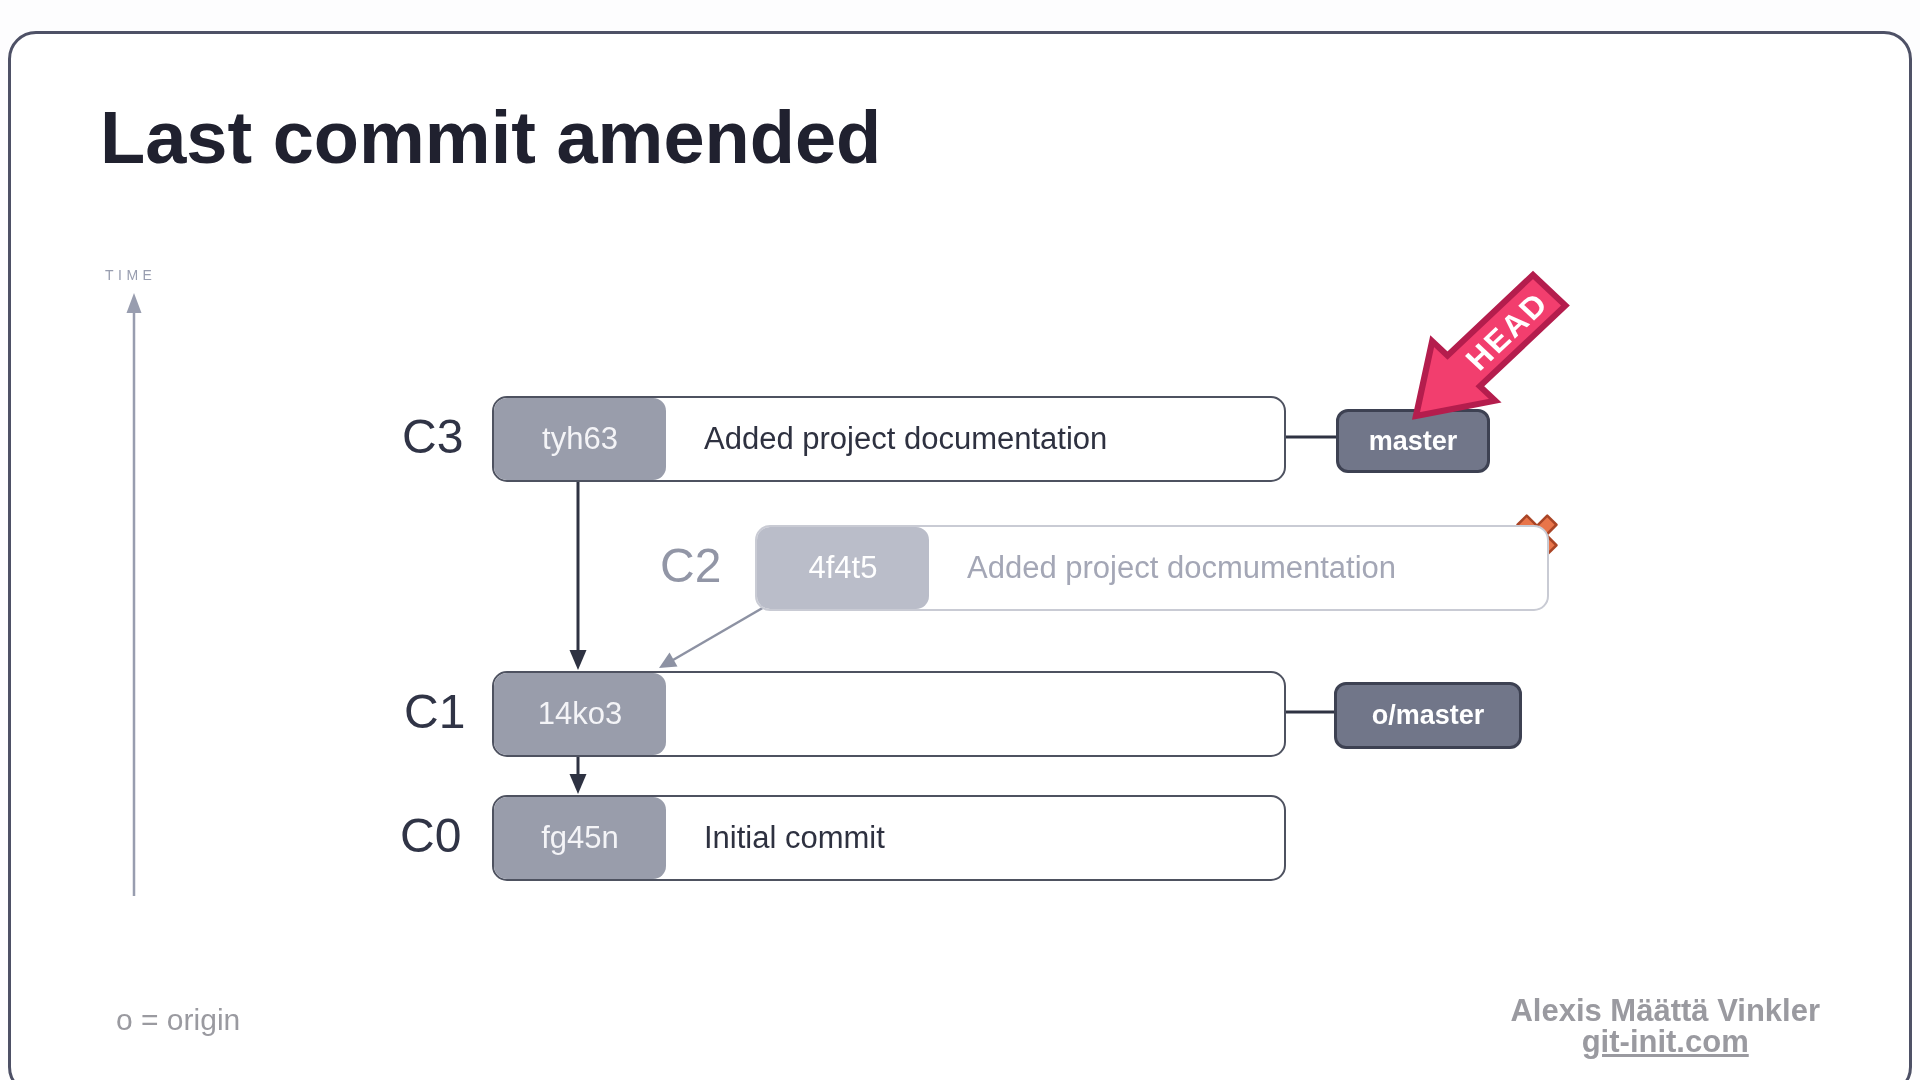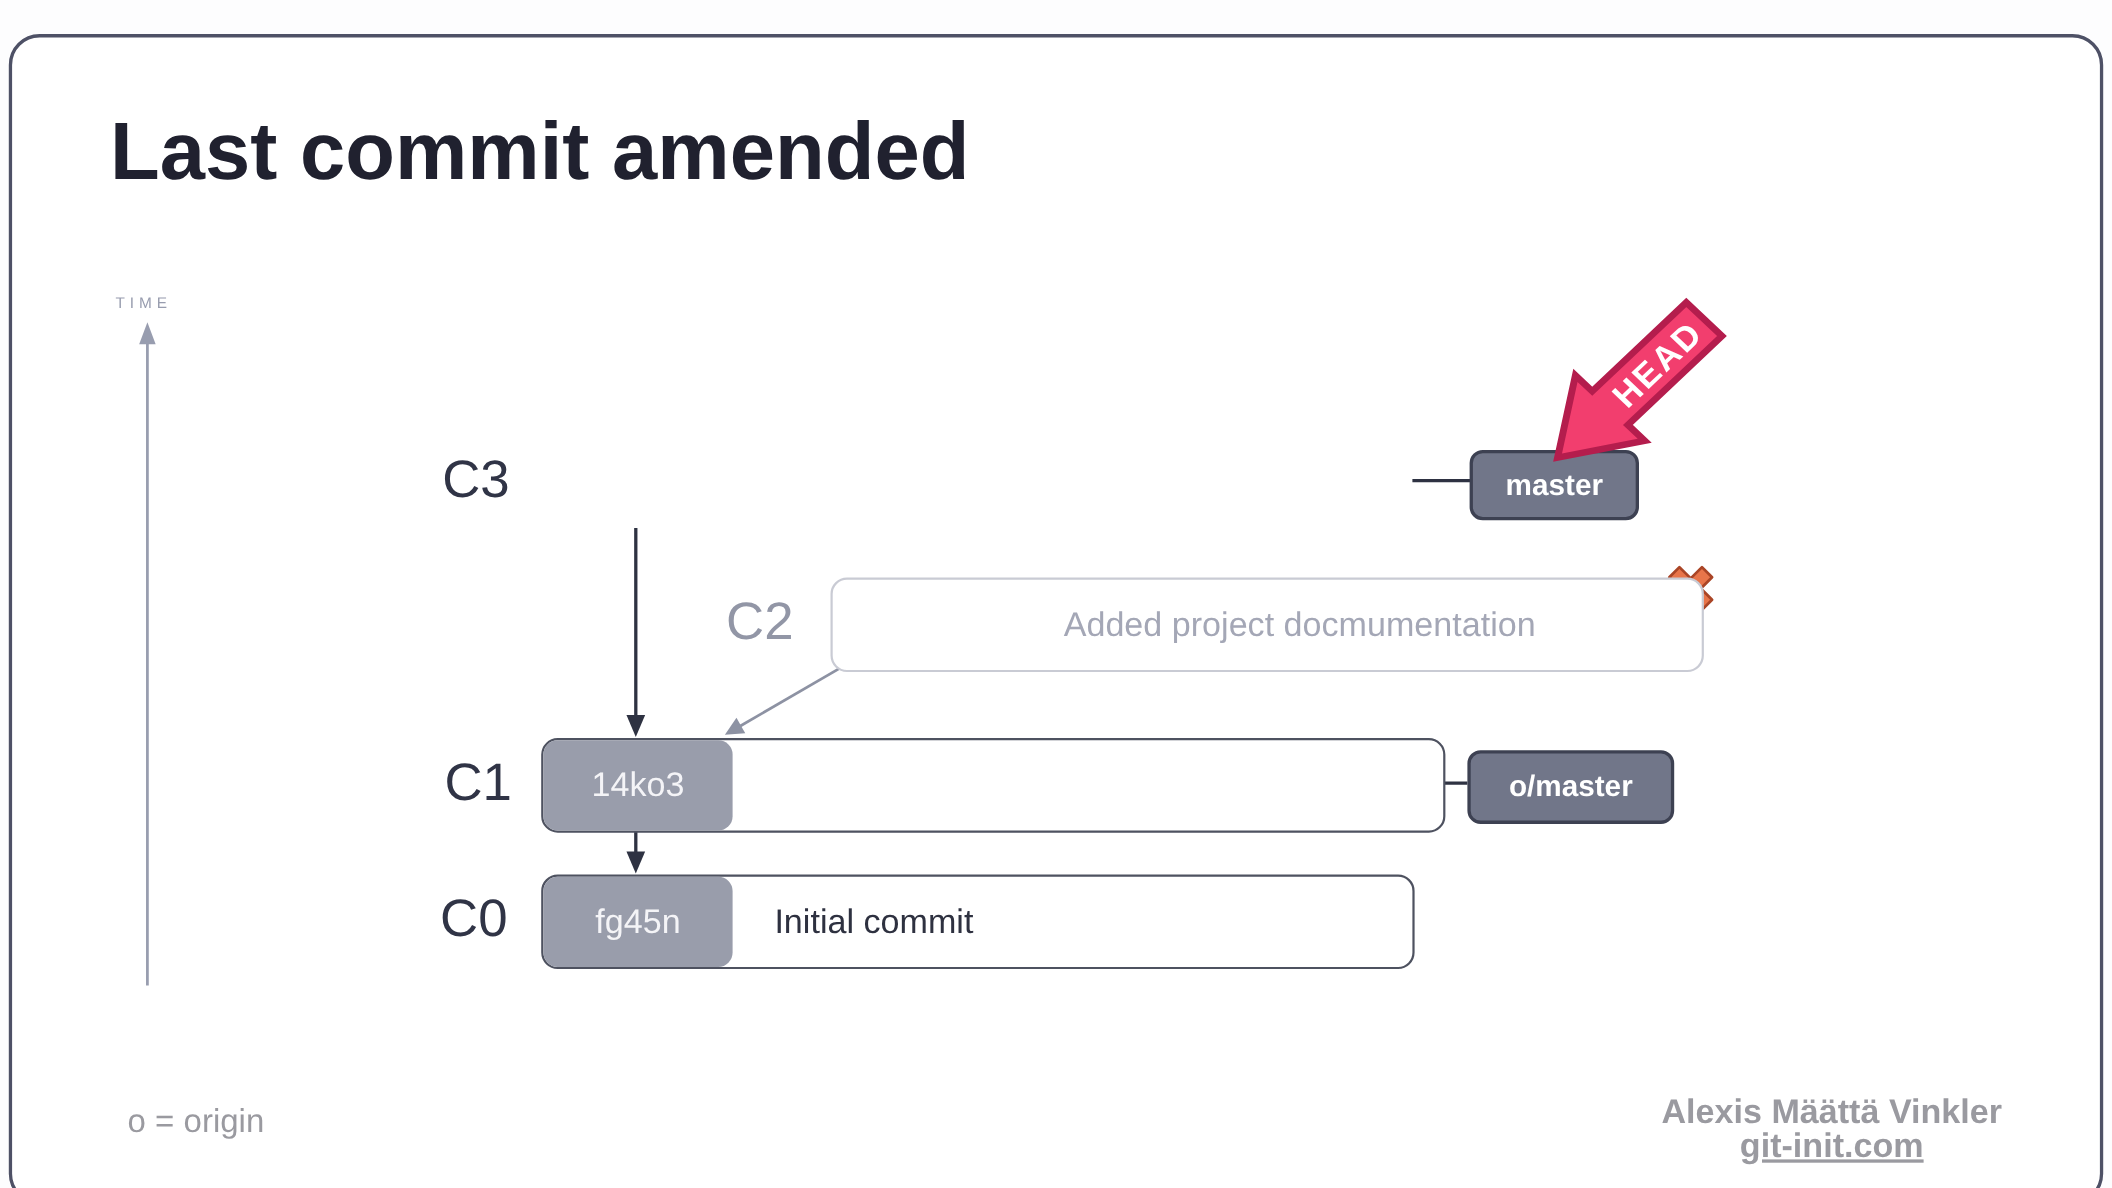--- a/index.html
+++ b/index.html
@@ -103,29 +103,38 @@
     <line x1="1284" y1="414" x2="1338" y2="414" style="stroke:var(--arrowdark,#2e3242);stroke-width:3"></line>
 
     <line x1="1284" y1="689" x2="1334" y2="689" style="stroke:var(--arrowdark,#2e3242);stroke-width:3"></line>
 
     <g transform="translate(1537,512) rotate(45)">
       <path d="M -21,-6.5 L -6.5,-6.5 L -6.5,-21 L 6.5,-21 L 6.5,-6.5 L 21,-6.5 L 21,6.5 L 6.5,6.5 L 6.5,21 L -6.5,21 L -6.5,6.5 L -21,6.5 Z" style="fill:var(--orange,#e8754a);stroke:var(--orangedark,#aa4526);stroke-width:2.5;stroke-linejoin:round"></path>
     </g>
   </svg>
 
   <div class="clabel" style="left:402px;top:389px;">C3</div>
+  <div class="cbox" style="left:492px;top:373px;">
+    <div class="chash">
+        <span>tyh63</span>
+      </div>
+    <div class="cmsg">Added project documentation</div>
+  </div>
   <div class="refbadge" style="left:1336px;top:386px;width:148px;height:58px;">master</div>
 
   <div class="clabel faded" style="left:660px;top:518px;">C2</div>
   <div class="cbox faded" style="left:755px;top:502px;">
+    <div class="chash">
+        <span>4f4t5</span>
+      </div>
     <div class="cmsg">Added project docmumentation</div>
   </div>
 
   <div class="clabel" style="left:404px;top:664px;">C1</div>
-  <div class="cbox" style="left:492px;top:648px;padding-left:28px;">
+  <div class="cbox" style="left:492px;top:648px;">
     <div class="chash">
         <span>14ko3</span>
       </div>
   </div>
   <div class="refbadge" style="left:1334px;top:659px;width:182px;height:61px;">o/master</div>
 
   <div class="clabel" style="left:400px;top:788px;">C0</div>
   <div class="cbox" style="left:492px;top:772px;">
     <div class="chash">
         <span>fg45n</span>

